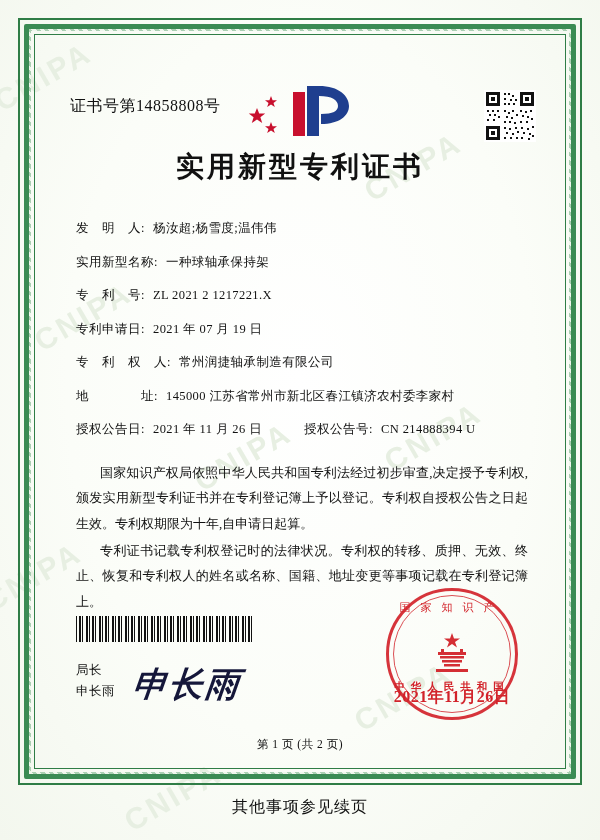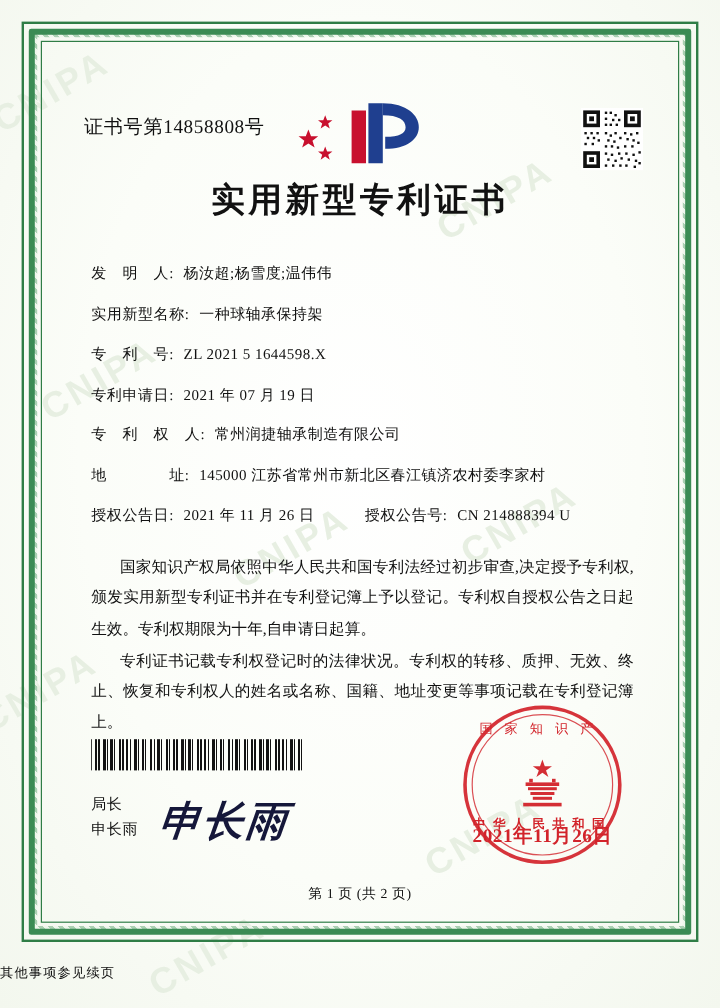--- a/index.html
+++ b/index.html
@@ -299,22 +299,22 @@
     text-align: center;
     font-size: 11.5px;
     color: #111;
     letter-spacing: 0.5px;
   }
   .bottom-note {
     position: absolute;
     left: 0;
     right: 0;
     bottom: 22px;
-    text-align: left;
-    font-size: 11px;
+    text-align: center;
+    font-size: 16px;
     color: #111;
     letter-spacing: 1px;
   }
 </style>
 </head>
 <body>
 
 <div class="page">
   <div class="paper-tint"></div>
 
@@ -430,21 +430,21 @@
         <span class="field-value">杨汝超;杨雪度;温伟伟</span>
       </div>
 
       <div class="field-row">
         <span class="field-label">实用新型名称:</span>
         <span class="field-value">一种球轴承保持架</span>
       </div>
 
       <div class="field-row">
         <span class="field-label">专　利　号:</span>
-        <span class="field-value">ZL 2021 5 1644598.X</span>
+        <span class="field-value">ZL 2021 2 1217221.X</span>
       </div>
 
       <div class="field-row">
         <span class="field-label">专利申请日:</span>
         <span class="field-value">2021 年 07 月 19 日</span>
       </div>
 
       <div class="field-row">
         <span class="field-label">专　利　权　人:</span>
         <span class="field-value">常州润捷轴承制造有限公司</span>

